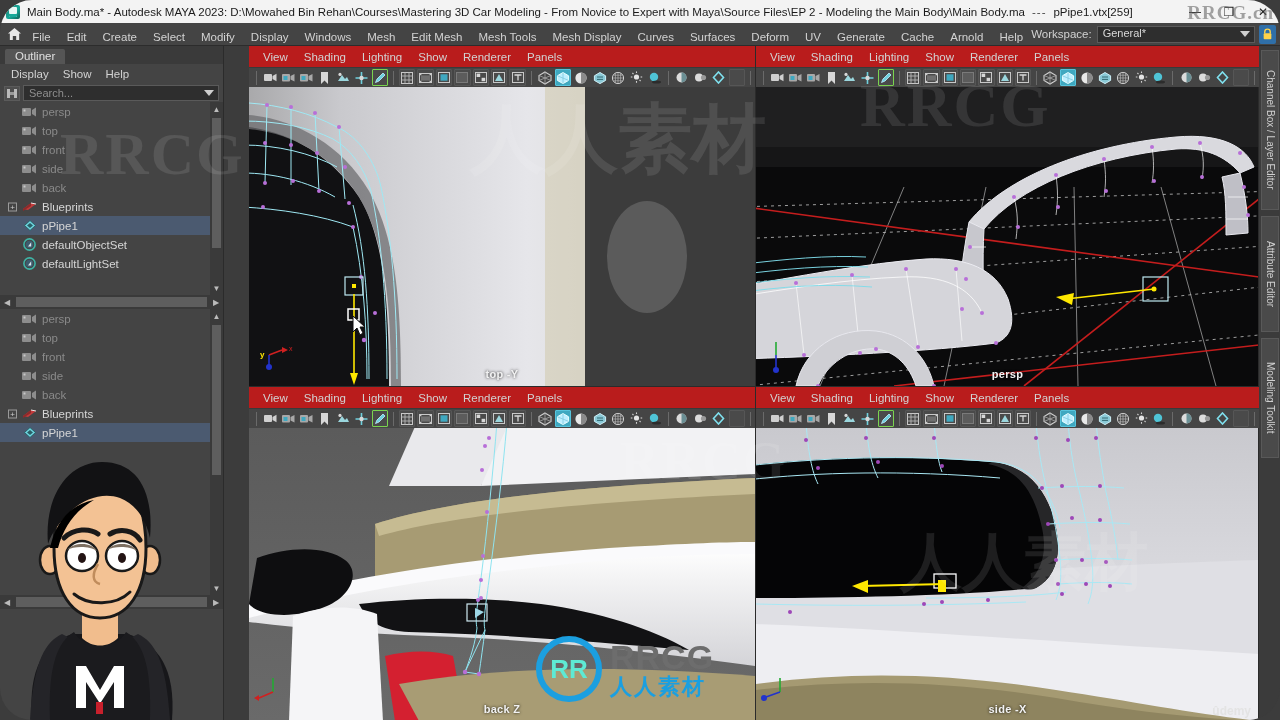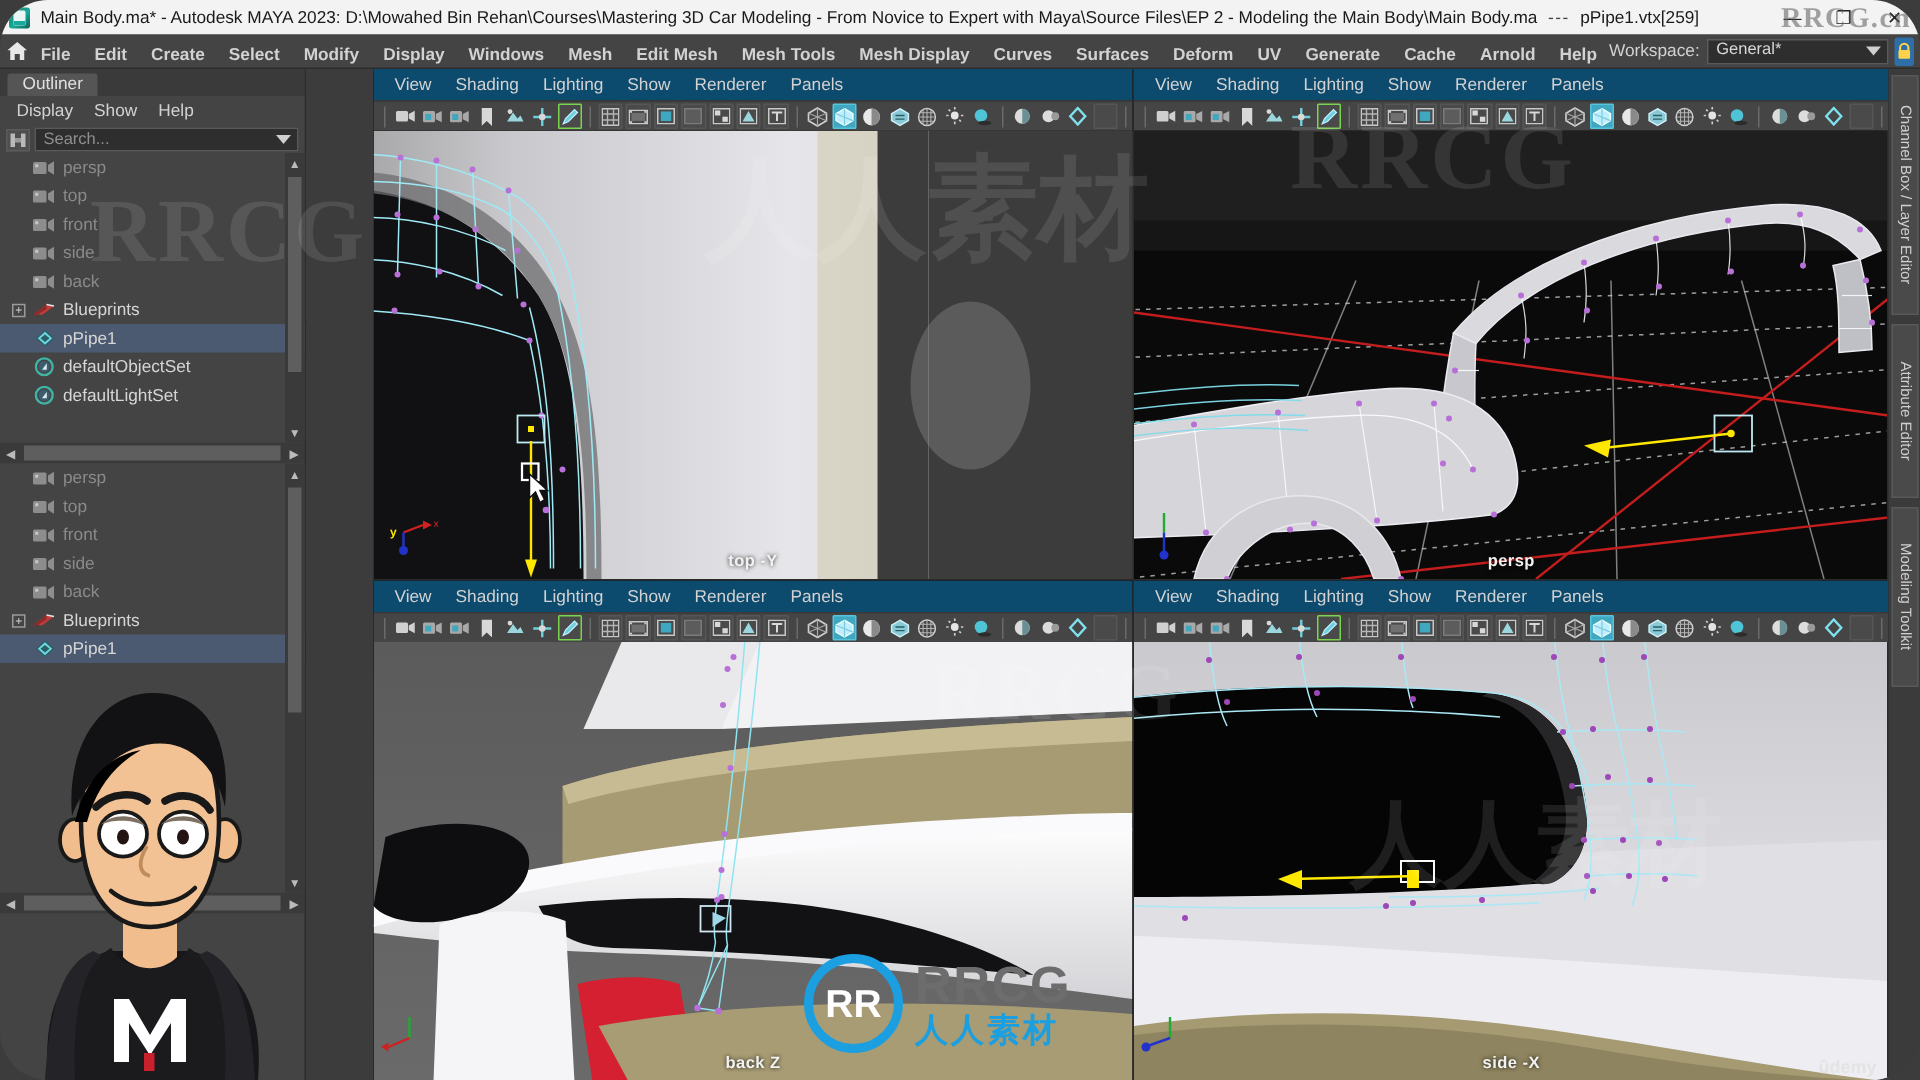--- a/index.html
+++ b/index.html
@@ -44,42 +44,42 @@
   .menubar {
     position: absolute; left:0; top:23px; width:1280px; height:23px;
     background:#444444; display:flex; align-items:center;
     border-bottom: 1px solid #2c2c2c;
   }
   .home-icon {
     width: 22px; height:22px; margin-left:4px; display:flex; align-items:center; justify-content:center;
   }
   .menu-item {
     padding: 0 8px; height:15px; line-height:21px; font-size:11.5px; color:#d2d2d2;
-    white-space:nowrap; cursor:default;font-weight:bold;
+    white-space:nowrap; cursor:default;
   }
   .mb-spacer { flex:1 1 auto; }
   .ws-label { font-size:11.5px; color:#d2d2d2; margin-right:5px; white-space:nowrap;text-align:right;}
   .ws-select {
     width: 172px; height:17px; background:#2e2e2e; border:1px solid #5a5a5a;
     display:flex; align-items:flex-start; padding-left:5px; font-size:11px; color:#d8d8d8;
     position:relative;
   }
   .ws-select .caret {
     position:absolute; right:4px; top:50%; transform:translateY(-50%);
     border-left:5px solid transparent; border-right:5px solid transparent;
     border-top:6px solid #cfcfcf;
   }
   .lock-btn {
     width:19px; height:19px; margin:0 4px 0 4px; background:#2f6fa8;
     display:flex; align-items:center; justify-content:center; border-radius:2px;
   }
 
   
   .outliner {
-    position:absolute; left:0; top:46px; width:204px; height:674px;
+    position:absolute; left:0; top:46px; width:224px; height:674px;
     background:#444444; border-right:1px solid #2b2b2b;
   }
   .ol-tabrow { height:18px; display:flex; align-items:flex-end; background:#3a3a3a; }
   .ol-tab {
     background:#555555; color:#e0e0e0; font-size:11.5px; padding:1px 10px 2px 10px;
     margin-left:5px; border-top-left-radius:2px; border-top-right-radius:2px;
   }
   .ol-menurow { height:20px; display:flex; align-items:center; background:#444; padding-left:4px; }
   .ol-menu { font-size:11.5px; color:#d2d2d2; padding:0 7px; }
   .ol-searchrow { height:18px; display:flex; align-items:center; background:#444; padding:0 4px; }
@@ -132,21 +132,21 @@
   .ol-scroll-h .a.r { position:absolute; right:0; }
 
   
   .vp-grid {
     position:absolute; left:249px; top:46px; width:1009px; height:674px;
     display:grid; grid-template-columns:506px 503px; grid-template-rows:340px 334px;
     background:#2b2b2b; gap:1px;
   }
   .vp { position:relative; overflow:hidden; background:#111; }
   .vp-menubar {
-    height:21px; background:#0c4a6e; display:flex; align-items:center; padding-left:6px;
+    height:21px; background:#b91c1c; display:flex; align-items:center; padding-left:6px;
     position:relative; z-index:5;
   }
   .vp-menu { font-size:11.5px; color:#d2d2d2; padding:0 8px; }
   .vp-toolbar {
     height:20px; background:#454545; display:flex; align-items:center; padding-left:3px;
     position:relative; z-index:5; border-top:1px solid #3a3a3a;
   }
   .tbtn {
     width:17px; height:17px; margin:0 1px; display:flex; align-items:center; justify-content:center;
     background:#4a4a4a; border:1px solid #565656; border-radius:1px; position:relative;
@@ -177,21 +177,21 @@
   .wm { position:absolute; pointer-events:none; z-index:40; }
   .wm-text {
     font-family:"Liberation Serif", serif; font-weight:bold; color:rgba(255,255,255,.10);
     letter-spacing:2px;
   }
   .wm-cn { font-family:"DejaVu Sans", sans-serif; color:rgba(255,255,255,.10); font-weight:bold; }
 
   .rrcg-logo { position:absolute; left:536px; top:636px; z-index:45; display:flex; align-items:center; }
   .rrcg-mark {
     width:66px; height:66px; border-radius:50%; border:6px solid #1b9fe0;
-    display:flex; align-items:center; justify-content:center; color:#ffffff;
+    display:flex; align-items:center; justify-content:center; color:#5eead4;
     font-family:"Liberation Sans", sans-serif; font-weight:bold; font-size:26px;
   }
   .rrcg-words { margin-left:8px; line-height:1.05; }
   .rrcg-words .l1 { color:#6d6d6d; font-size:34px; font-weight:bold; letter-spacing:1px; }
   .rrcg-words .l2 { color:#1b9fe0; font-size:22px; font-weight:bold; letter-spacing:2px; }
 
   .rrcg-corner {
     position:absolute; right:6px; top:2px; z-index:60;
     font-family:"Liberation Serif", serif; font-weight:bold; font-size:19px;
     color:rgba(90,90,90,.55); letter-spacing:1px;

